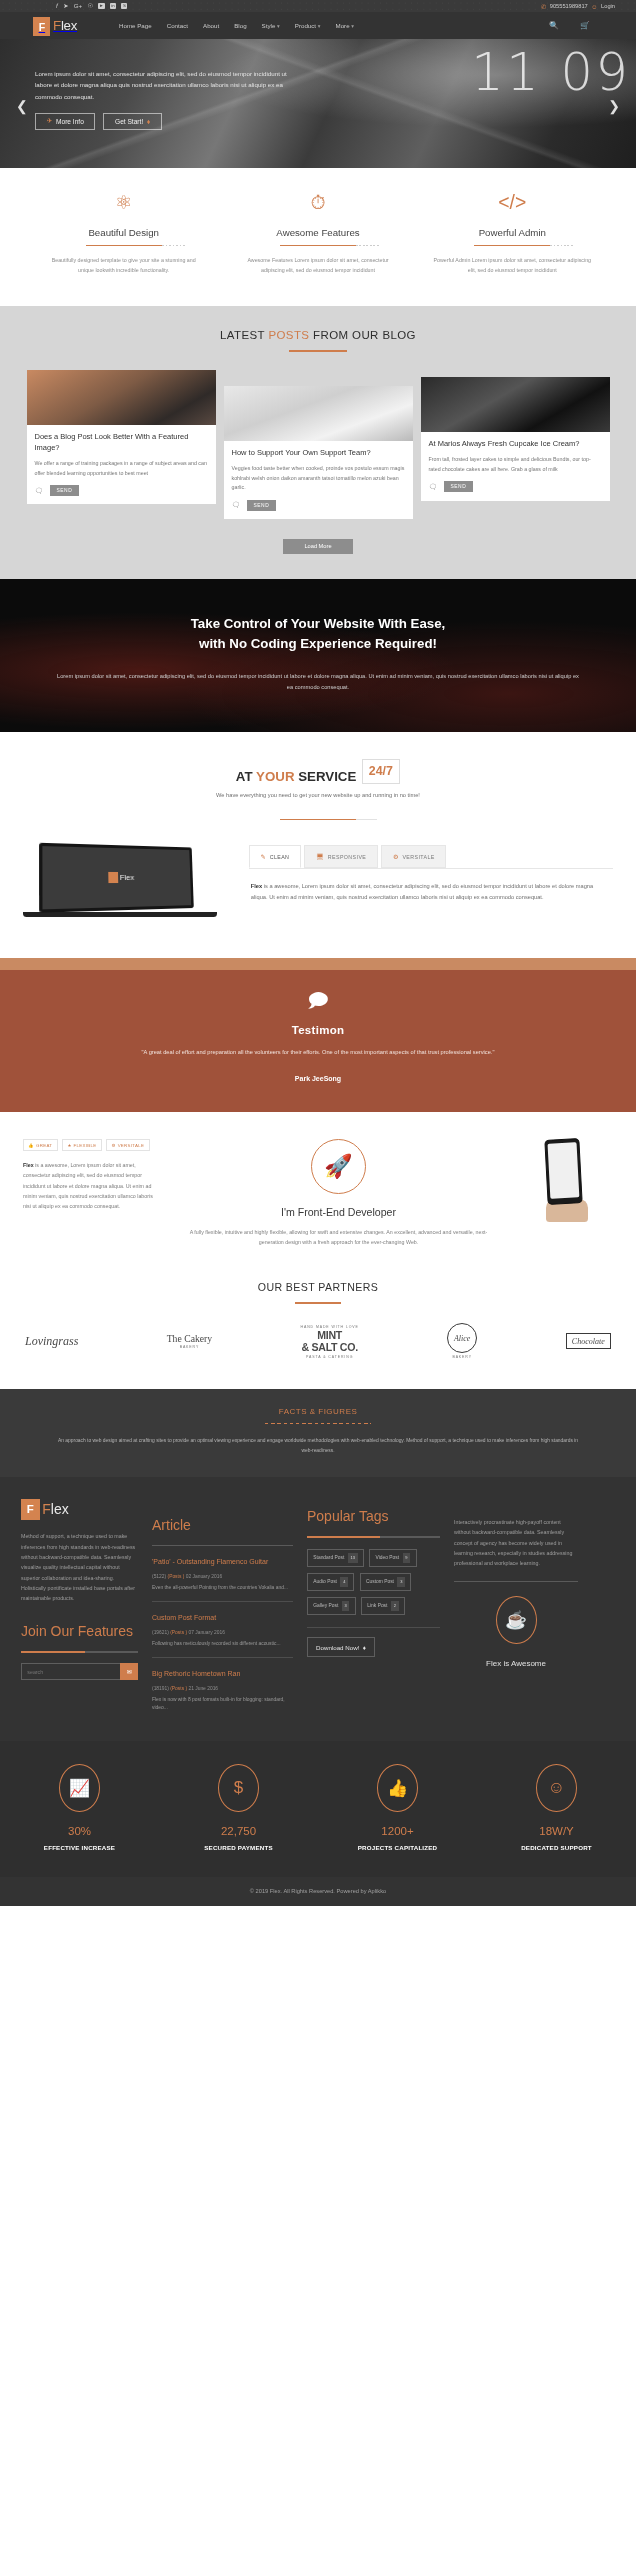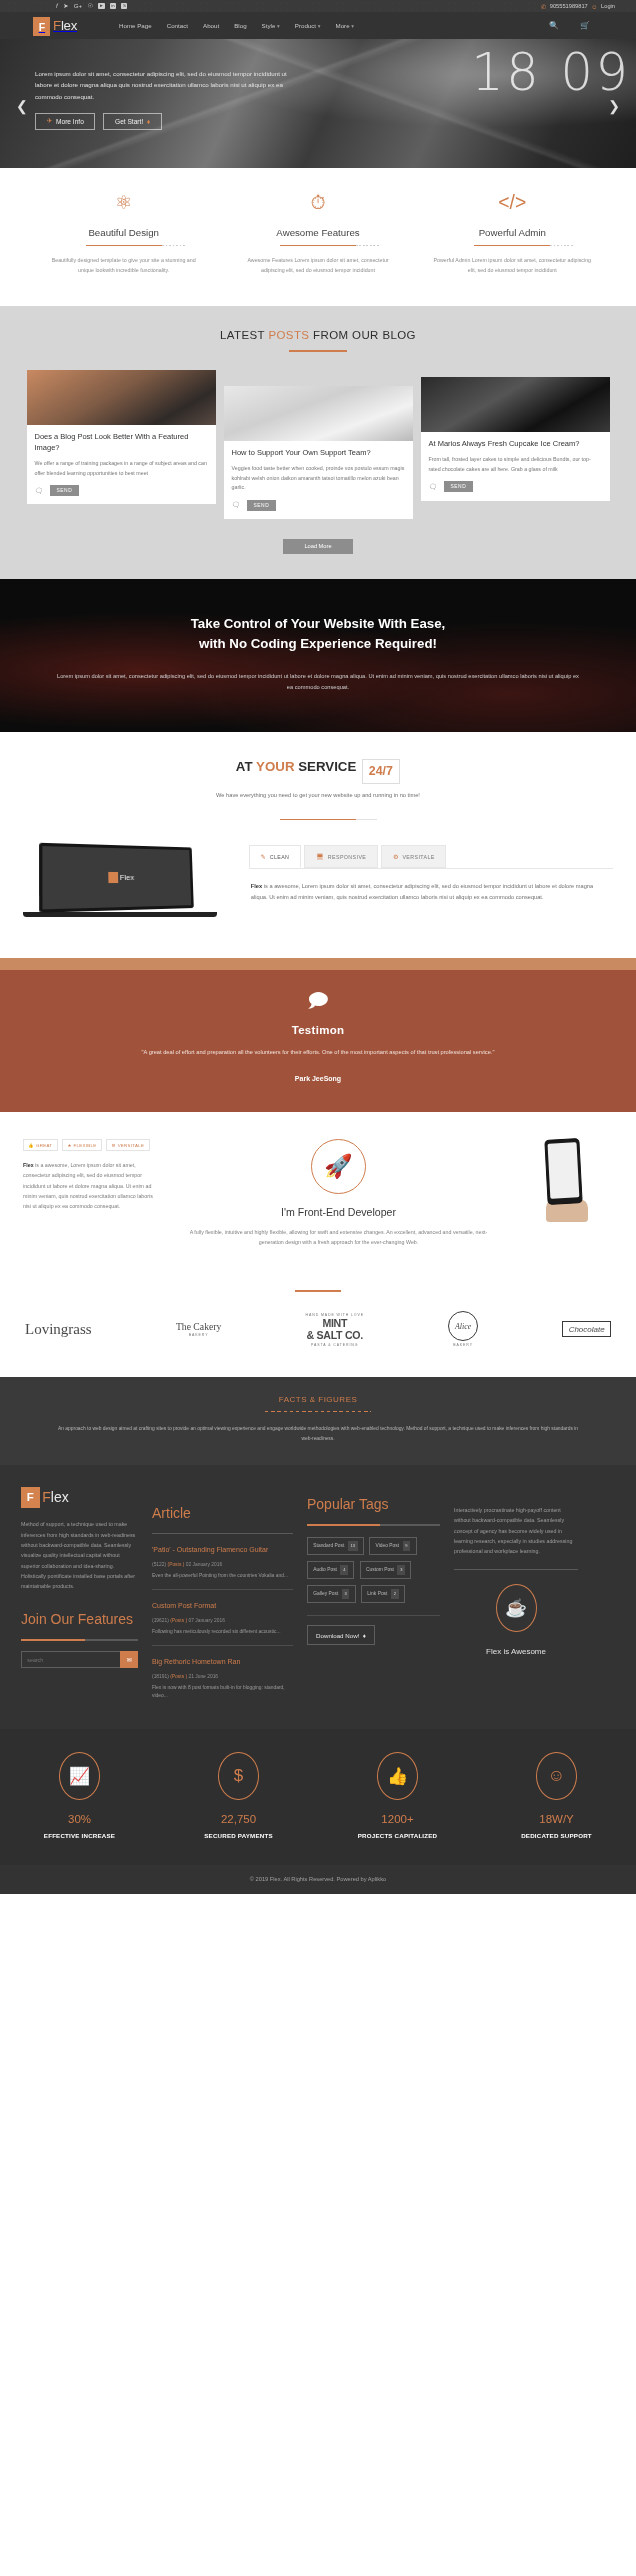--- a/index.html
+++ b/index.html
@@ -133,21 +133,21 @@
     background:
       radial-gradient(ellipse at 22% 60%, rgba(150,40,30,.45) 0%, rgba(0,0,0,0) 45%),
       radial-gradient(ellipse at 80% 75%, rgba(130,35,28,.40) 0%, rgba(0,0,0,0) 45%),
       #0b0b0b;
   }
   .cta h2 { color:#fff; font-size:13.3px; font-weight:700; line-height:1.55; }
   .cta p { color:#d0d0d0; font-size:5.7px; line-height:1.95; margin-top:16px; width:522px; margin-left:auto; margin-right:auto; }
 
   
   .service { background:#fff; padding:26.5px 0 32px; }
-  .svc-title { text-align:center; font-size:13.3px; font-weight:700; color:#2e2e2e; display:flex; justify-content:center; align-items:flex-start; gap:5.3px; }
+  .svc-title { text-align:center; font-size:13.3px; font-weight:700; color:#2e2e2e; display:flex; justify-content:center; align-items:flex-end; gap:5.3px; }
   .svc-title .hl { color:#cf7d4c; }
   .svc-title .badge { border:0.9px solid #ddd; color:#cf7d4c; font-size:12.4px; padding:4.4px 6.2px; }
   .svc-sub { text-align:center; font-size:5.7px; color:#6e6e6e; margin-top:8px; }
   .svc-rule { width:76px; height:1.8px; background:#cf7d4c; margin:21px auto 0; position:relative; }
   .svc-rule:after{ content:""; position:absolute; left:100%; top:0; width:21px; height:1.8px; background:#e2e2e2; }
   .svc-body { display:flex; gap:14px; align-items:flex-start; margin-top:25px; padding:0 23px; }
   .laptop { width:212px; height:81px; position:relative; }
   .laptop .screen {
     width:159px; height:65px; background:#151515; border:3.5px solid #151515;
     border-radius:2.7px; transform:perspective(301px) rotateY(16deg) rotateX(4deg);
@@ -205,28 +205,28 @@
   }
   .phone .ps { position:absolute; inset:2.7px 1.8px 5.3px; background:#f0f0f0; border-radius:1.8px; }
   .hand { width:42px; height:23px; background:#d9b79a; border-radius:8.8px 8.8px 3.5px 3.5px; margin-top:-5.3px; }
 
   
   .partners { background:#fff; padding:3.5px 0 30px; }
   .p-title { text-align:center; font-size:10.6px; font-weight:400; color:#333; letter-spacing:0.4px; }
   .p-rule { width:46px; height:1.8px; background:#cf7d4c; margin:8.8px auto 0; }
   .logos { display:flex; justify-content:space-between; align-items:center; margin-top:19.4px; padding:0 25px; }
   .plogo { text-align:center; color:#4a4a4a; }
-  .plogo .l1 { font-family:"Liberation Serif", serif; font-size:15px; }
+  .plogo .l1 { font-family:"Liberation Serif", serif; font-style:italic; font-size:12px; }
   .plogo .l2 { font-family:"Liberation Serif", serif; font-size:9.7px; }
   .plogo .l3 { font-weight:bold; font-size:10.6px; letter-spacing:-0.3px; }
   .plogo .sm { font-size:3.5px; letter-spacing:0.9px; color:#777; margin-top:1.8px; }
   .plogo .circle { width:30px; height:30px; border:1.3px solid #3a3a3a; border-radius:50%;
     display:flex; align-items:center; justify-content:center; font-family:"Liberation Serif", serif;
     font-style:italic; font-size:8px; margin:0 auto; }
-  .plogo .ribbon { border:0.9px solid #3a3a3a; padding:2.7px 5.3px; font-family:Liberation Sans, sans-serif;
+  .plogo .ribbon { border:0.9px solid #3a3a3a; padding:2.7px 5.3px; font-family:Liberation Serif, serif;
     font-style:italic; font-size:8px; }
 
   
   .facts { background:#3a3a3a; padding:17.7px 0 21px; text-align:center; }
   .facts h3 { color:#cf7d4c; font-size:8px; letter-spacing:0.5px; font-weight:400; }
   .facts .fr { width:106px; height:0.9px; margin:7px auto 12.4px;
     background:repeating-linear-gradient(90deg,#cf7d4c 0 3.5px, transparent 3.5px 6.2px); }
   .facts p { color:#b5b5b5; font-size:4.9px; line-height:2; width:530px; margin:0 auto; }
 
   
@@ -317,21 +317,21 @@
       <a href="#"><span>Product</span> <span class="car">▾</span></a>
       <a href="#"><span>More</span> <span class="car">▾</span></a>
     </div>
     <div class="navicons">
       <span>🔍</span>
       <span>🛒</span>
     </div>
   </div>
 
   <div class="hero">
-    <div class="digits">18 09</div>
+    <div class="digits">11 09</div>
     <div class="arrow l">❮</div>
     <div class="arrow r">❯</div>
     <div class="hero-inner">
       <p>Lorem ipsum dolor sit amet, consectetur adipiscing elit, sed do eiusmod tempor incididunt ut labore et dolore magna aliqua quis nostrud exercitation ullamco laboris nisi ut aliquip ex ea commodo consequat.</p>
       <div class="hero-btns">
         <a href="#">
             <span class="oi">✈</span>
             <span>More Info</span>
           </a>
         <a href="#">
@@ -495,20 +495,21 @@
       <div>
         <div class="phone">
             <div class="ps"></div>
           </div>
         <div class="hand"></div>
       </div>
     </div>
   </div>
 
   <div class="partners">
+    <div class="p-title">OUR BEST PARTNERS</div>
     <div class="p-rule"></div>
     <div class="logos">
       <div class="plogo">
         <div class="l1">Lovingrass</div>
       </div>
       <div class="plogo">
         <div class="l2">The Cakery</div>
         <div class="sm">BAKERY</div>
       </div>
       <div class="plogo">

